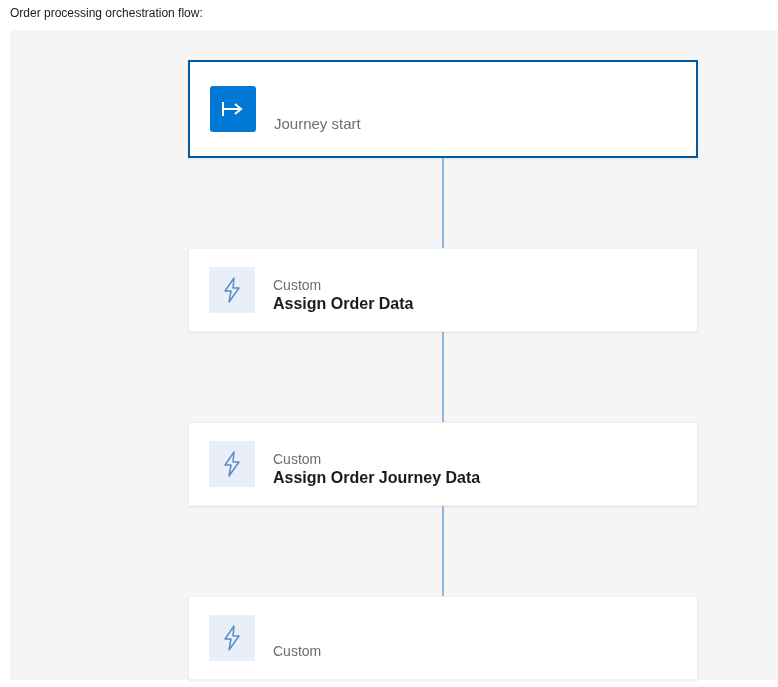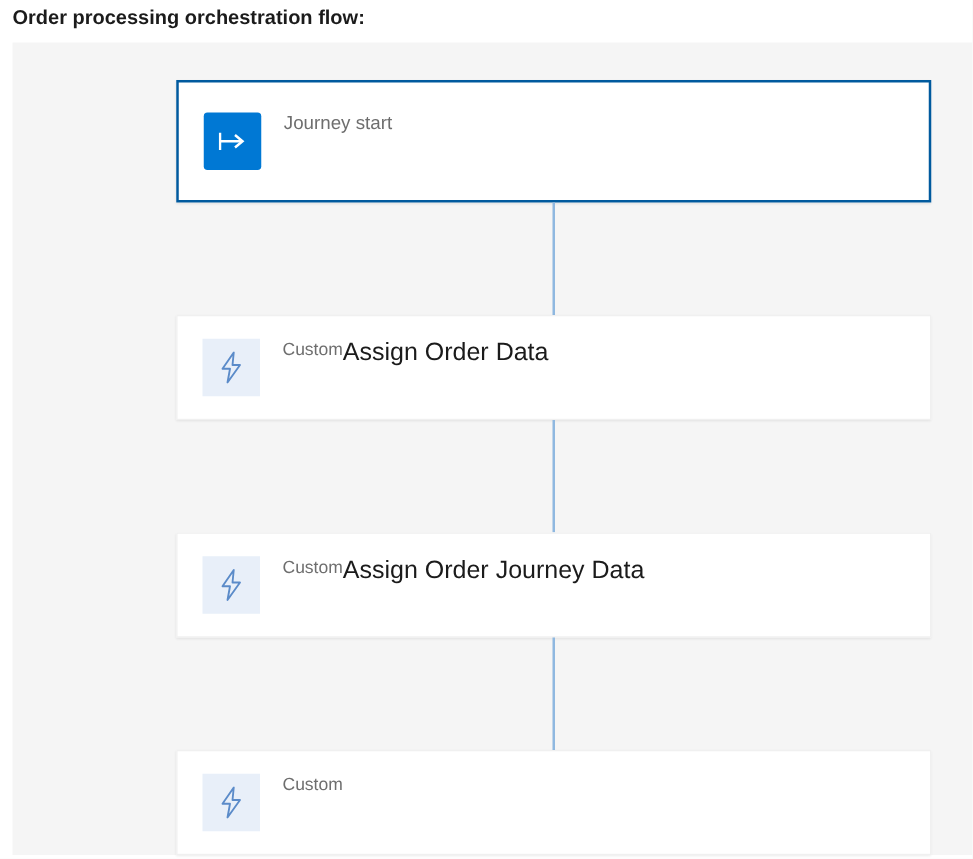--- a/index.html
+++ b/index.html
@@ -8,22 +8,22 @@
       box-sizing: border-box;
     }
     body {
       font-family: "Segoe UI", -apple-system, BlinkMacSystemFont, sans-serif;
       background: #ffffff;
       width: 778px;
       height: 687px;
       overflow: hidden;
     }
     .page-title {
-      font-size: 16px;
-      font-weight: 700;
+      font-size: 12px;
+      font-weight: 400;
       color: #1b1b1b;
       padding: 6px 10px 10px 10px;
     }
     .canvas {
       background: #f5f5f5;
       width: 768px;
       height: 650px;
       margin-left: 10px;
       position: relative;
     }
@@ -31,23 +31,23 @@
       position: absolute;
       left: 178px;
       top: 30px;
       width: 510px;
       display: flex;
       flex-direction: column;
       align-items: center;
     }
     .node {
       background: #ffffff;
-      width: 604px;
+      width: 510px;
       display: flex;
-      align-items: flex-start;
+      align-items: flex-end;
       padding: 18px 20px;
       box-shadow: 0 1px 2px rgba(0,0,0,0.08);
     }
     .node-start {
       border: 2px solid #005a9e;
       padding: 24px 20px;
     }
     .node-action {
       border: 1px solid #f0f0f0;
     }
@@ -66,30 +66,30 @@
     }
     .icon-box-action {
       background: #e8eff9;
     }
     .start-label {
       font-size: 15px;
       color: #6e6e6e;
     }
     .action-text {
       display: flex;
-      flex-direction: row;
+      flex-direction: column;
     }
     .action-category {
       font-size: 14px;
       color: #6e6e6e;
       margin-bottom: 2px;
     }
     .action-title {
-      font-size: 20px;
-      font-weight: 400;
+      font-size: 16px;
+      font-weight: 700;
       color: #1b1b1b;
     }
     .connector {
       width: 2px;
       height: 90px;
       background: #8fb8e0;
     }
   </style>
 </head>
 <body>

